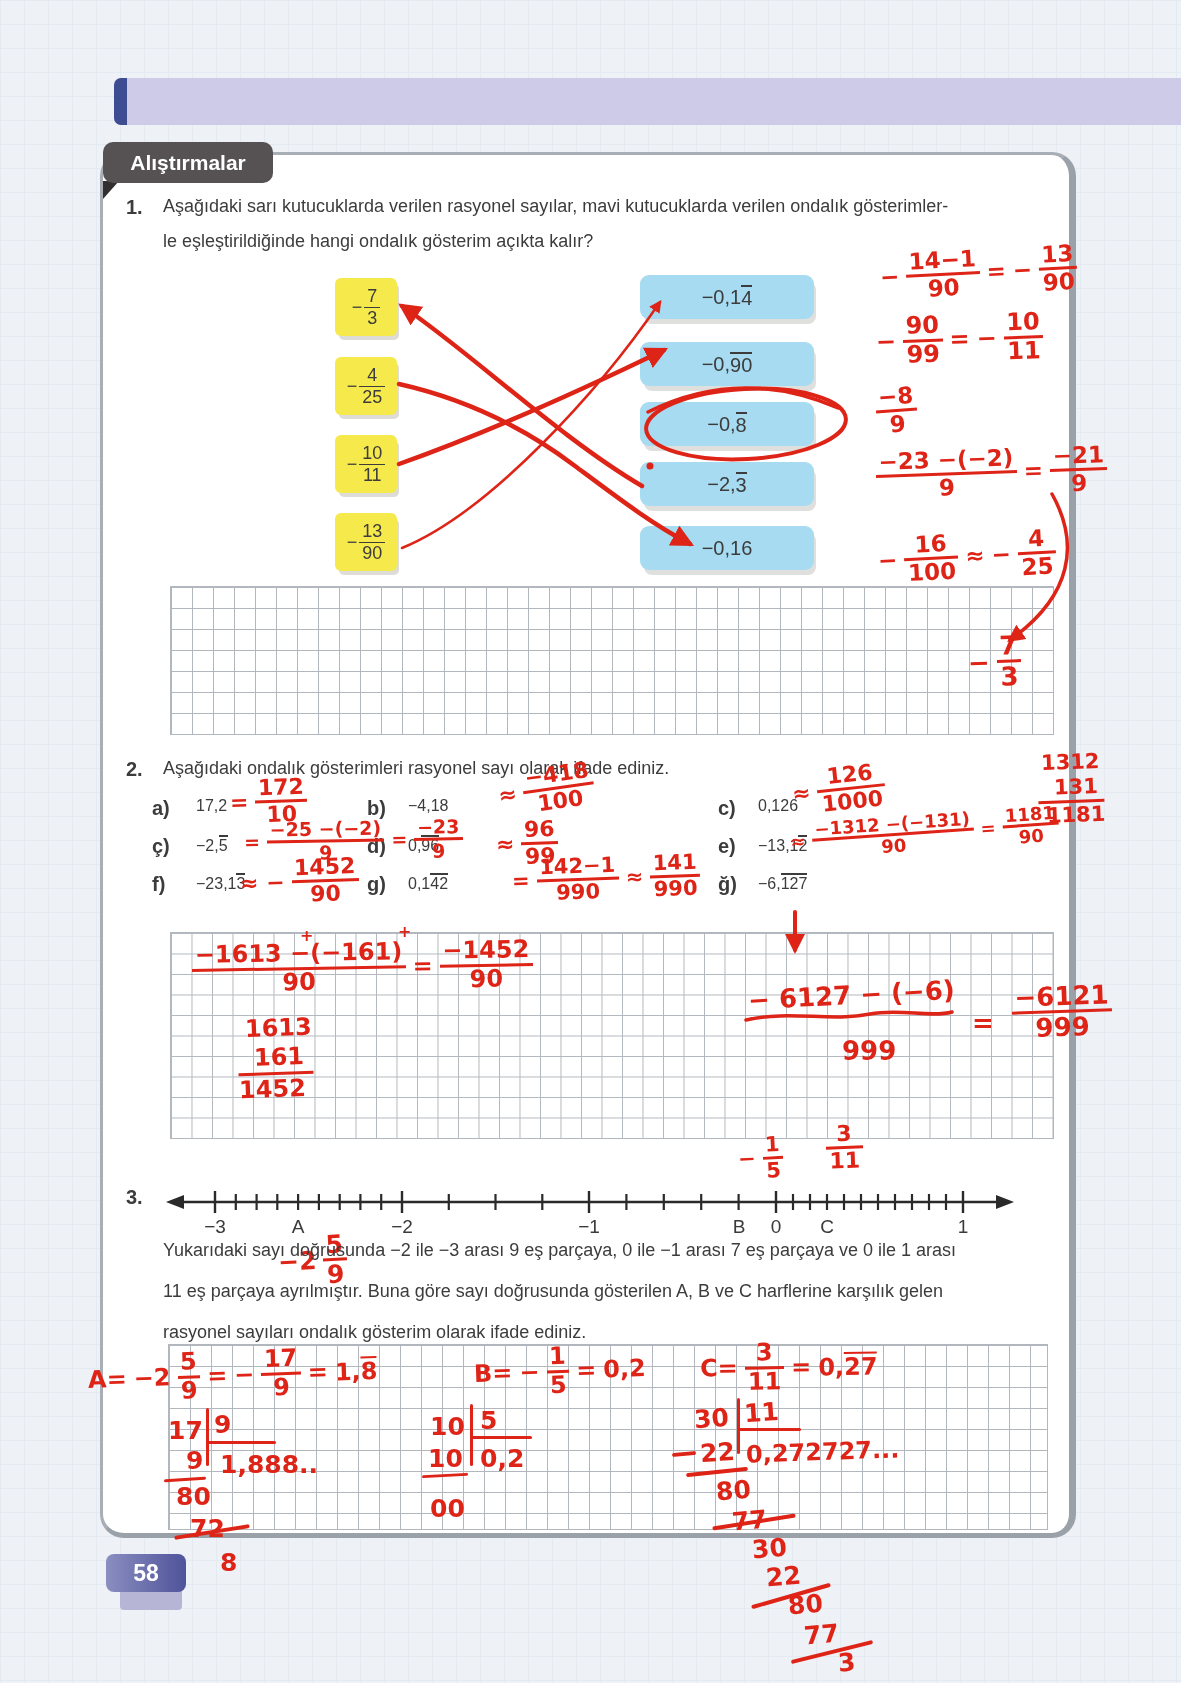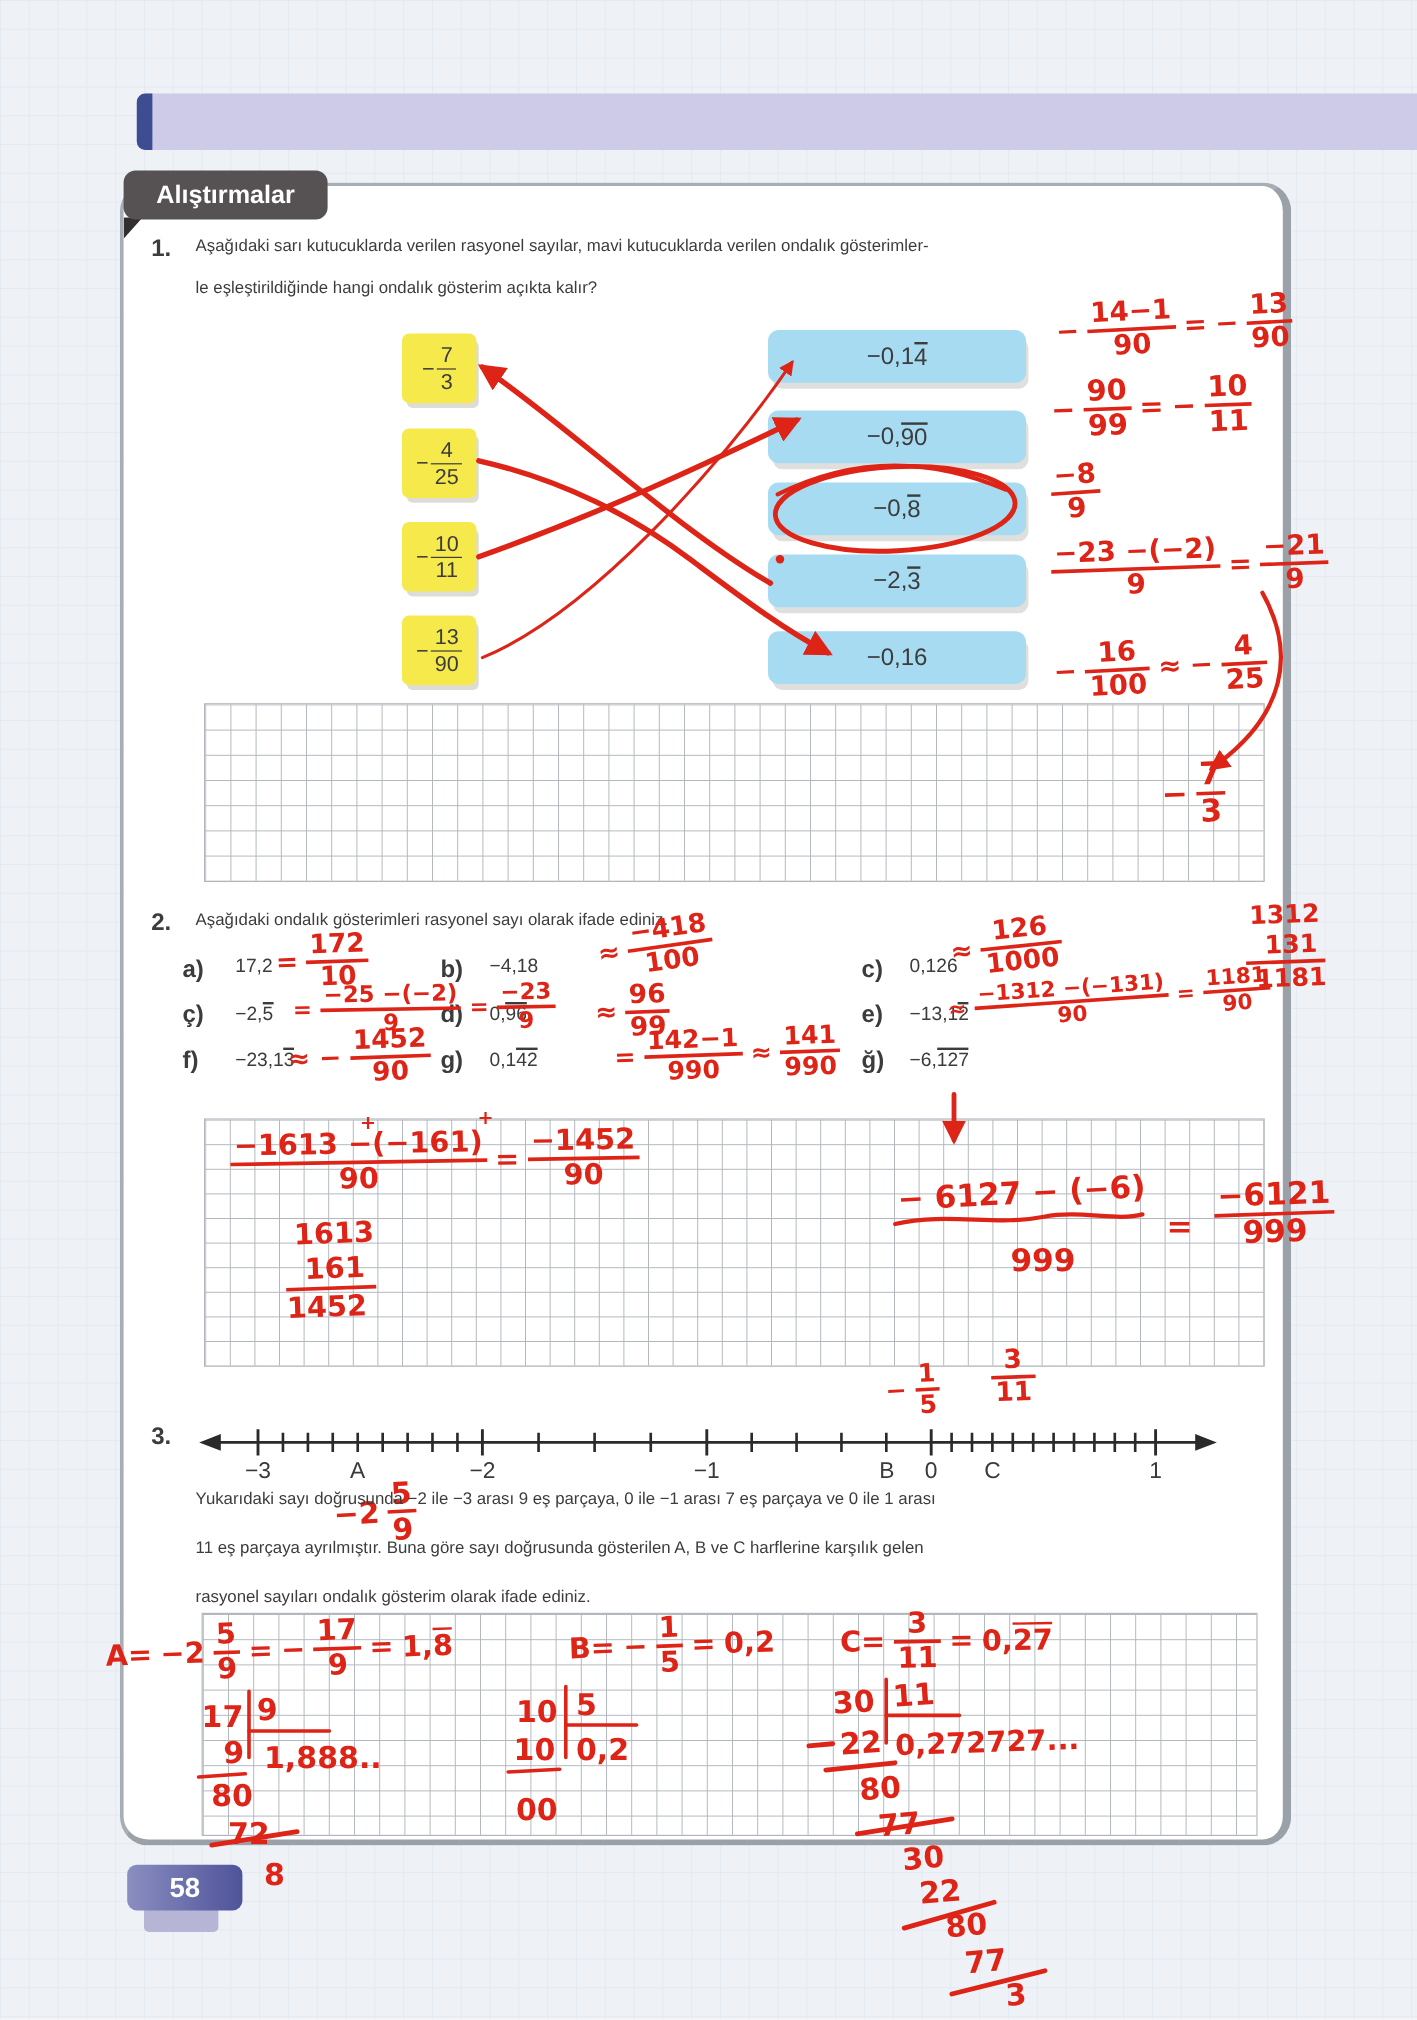--- a/index.html
+++ b/index.html
@@ -12,25 +12,25 @@
     background-size:24px 24px}
   .topbar{left:114px;top:78px;width:1067px;height:47px;background:#cdcbe7;border-radius:8px 0 0 8px}
   .topcap{left:114px;top:78px;width:13px;height:47px;background:#3e4c92;border-radius:7px 0 0 7px}
   .card{left:100px;top:152px;width:966px;height:1378px;background:#ffffff;
         border:3px solid #a8aeb6;border-right:7px solid #9aa1a9;border-bottom:5px solid #9aa1a9;
         border-radius:24px}
   .badge{left:103px;top:142px;width:170px;height:41px;background:#565253;border-radius:10px;
          display:flex;align-items:center;justify-content:center;color:#fff;font-weight:bold;font-size:21px}
   .fold{left:103px;top:181px;width:16px;height:18px;background:#332f30;clip-path:polygon(0 0,100% 0,0 100%)}
   .qno{font-weight:bold;font-size:20px}
-  .qtext{font-size:14px;white-space:nowrap}
+  .qtext{font-size:18px;white-space:nowrap}
   .ybox{width:62px;height:58px;left:335px;background:#f6e94b;border-radius:6px;
         box-shadow:3px 5px 0 -1px #dedcd6;display:flex;align-items:center;justify-content:center;
         gap:2px;font-size:18px}
-  .bbox{width:215px;height:44px;left:640px;background:#a6dbf1;border-radius:9px;
+  .bbox{width:174px;height:44px;left:640px;background:#a6dbf1;border-radius:9px;
         box-shadow:3px 6px 0 -1px #dfdfdd;display:flex;align-items:center;justify-content:center;font-size:20px}
   .pf{display:inline-block;text-align:center;line-height:1.12;font-size:18px}
   .pf .n,.pf .d{display:block;padding:0 3px}
   .pf .d{border-top:1.6px solid #3c3c3c}
   .bar{display:inline-block;border-top:2px solid currentColor;line-height:1.12}
   .grid{background-image:linear-gradient(to right,#99a0a8 1px,transparent 1px),
                          linear-gradient(to bottom,#99a0a8 1px,transparent 1px);
         border:1px solid #99a0a8;opacity:.75}
   .g21{background-size:21px 21px}
   .g205{background-size:20.5px 20.5px}
@@ -39,21 +39,21 @@
   .hf{display:inline-block;text-align:center;line-height:1.08;vertical-align:middle}
   .hf .n,.hf .d{display:block;padding:0 3px}
   .hf .d{border-top:3px solid currentColor}
   .hw .bar{border-top:2.5px solid currentColor}
   .rline{position:absolute;background:#de2317;border-radius:2px}
   .nl-lab{position:absolute;font-size:19px;color:#3a3a3c;transform:translateX(-50%)}
   .itemlab{font-weight:bold;font-size:20px}
   .itemval{font-size:16px}
   .col{line-height:1.2}
   .p58back{left:120px;top:1566px;width:62px;height:44px;background:#b7b5d6;border-radius:4px}
-  .p58{left:106px;top:1554px;width:96px;height:38px;border-radius:8px;
+  .p58{left:106px;top:1554px;width:80px;height:38px;border-radius:8px;
        background:linear-gradient(90deg,#8a8ec0,#4f539a);display:flex;align-items:center;justify-content:center;
        color:#fff;font-weight:bold;font-size:23px}
   svg{display:block}
 </style>
 </head>
 <body>
 
 <div class="abs bggrid"></div>
 
 <div class="abs topbar"></div>

